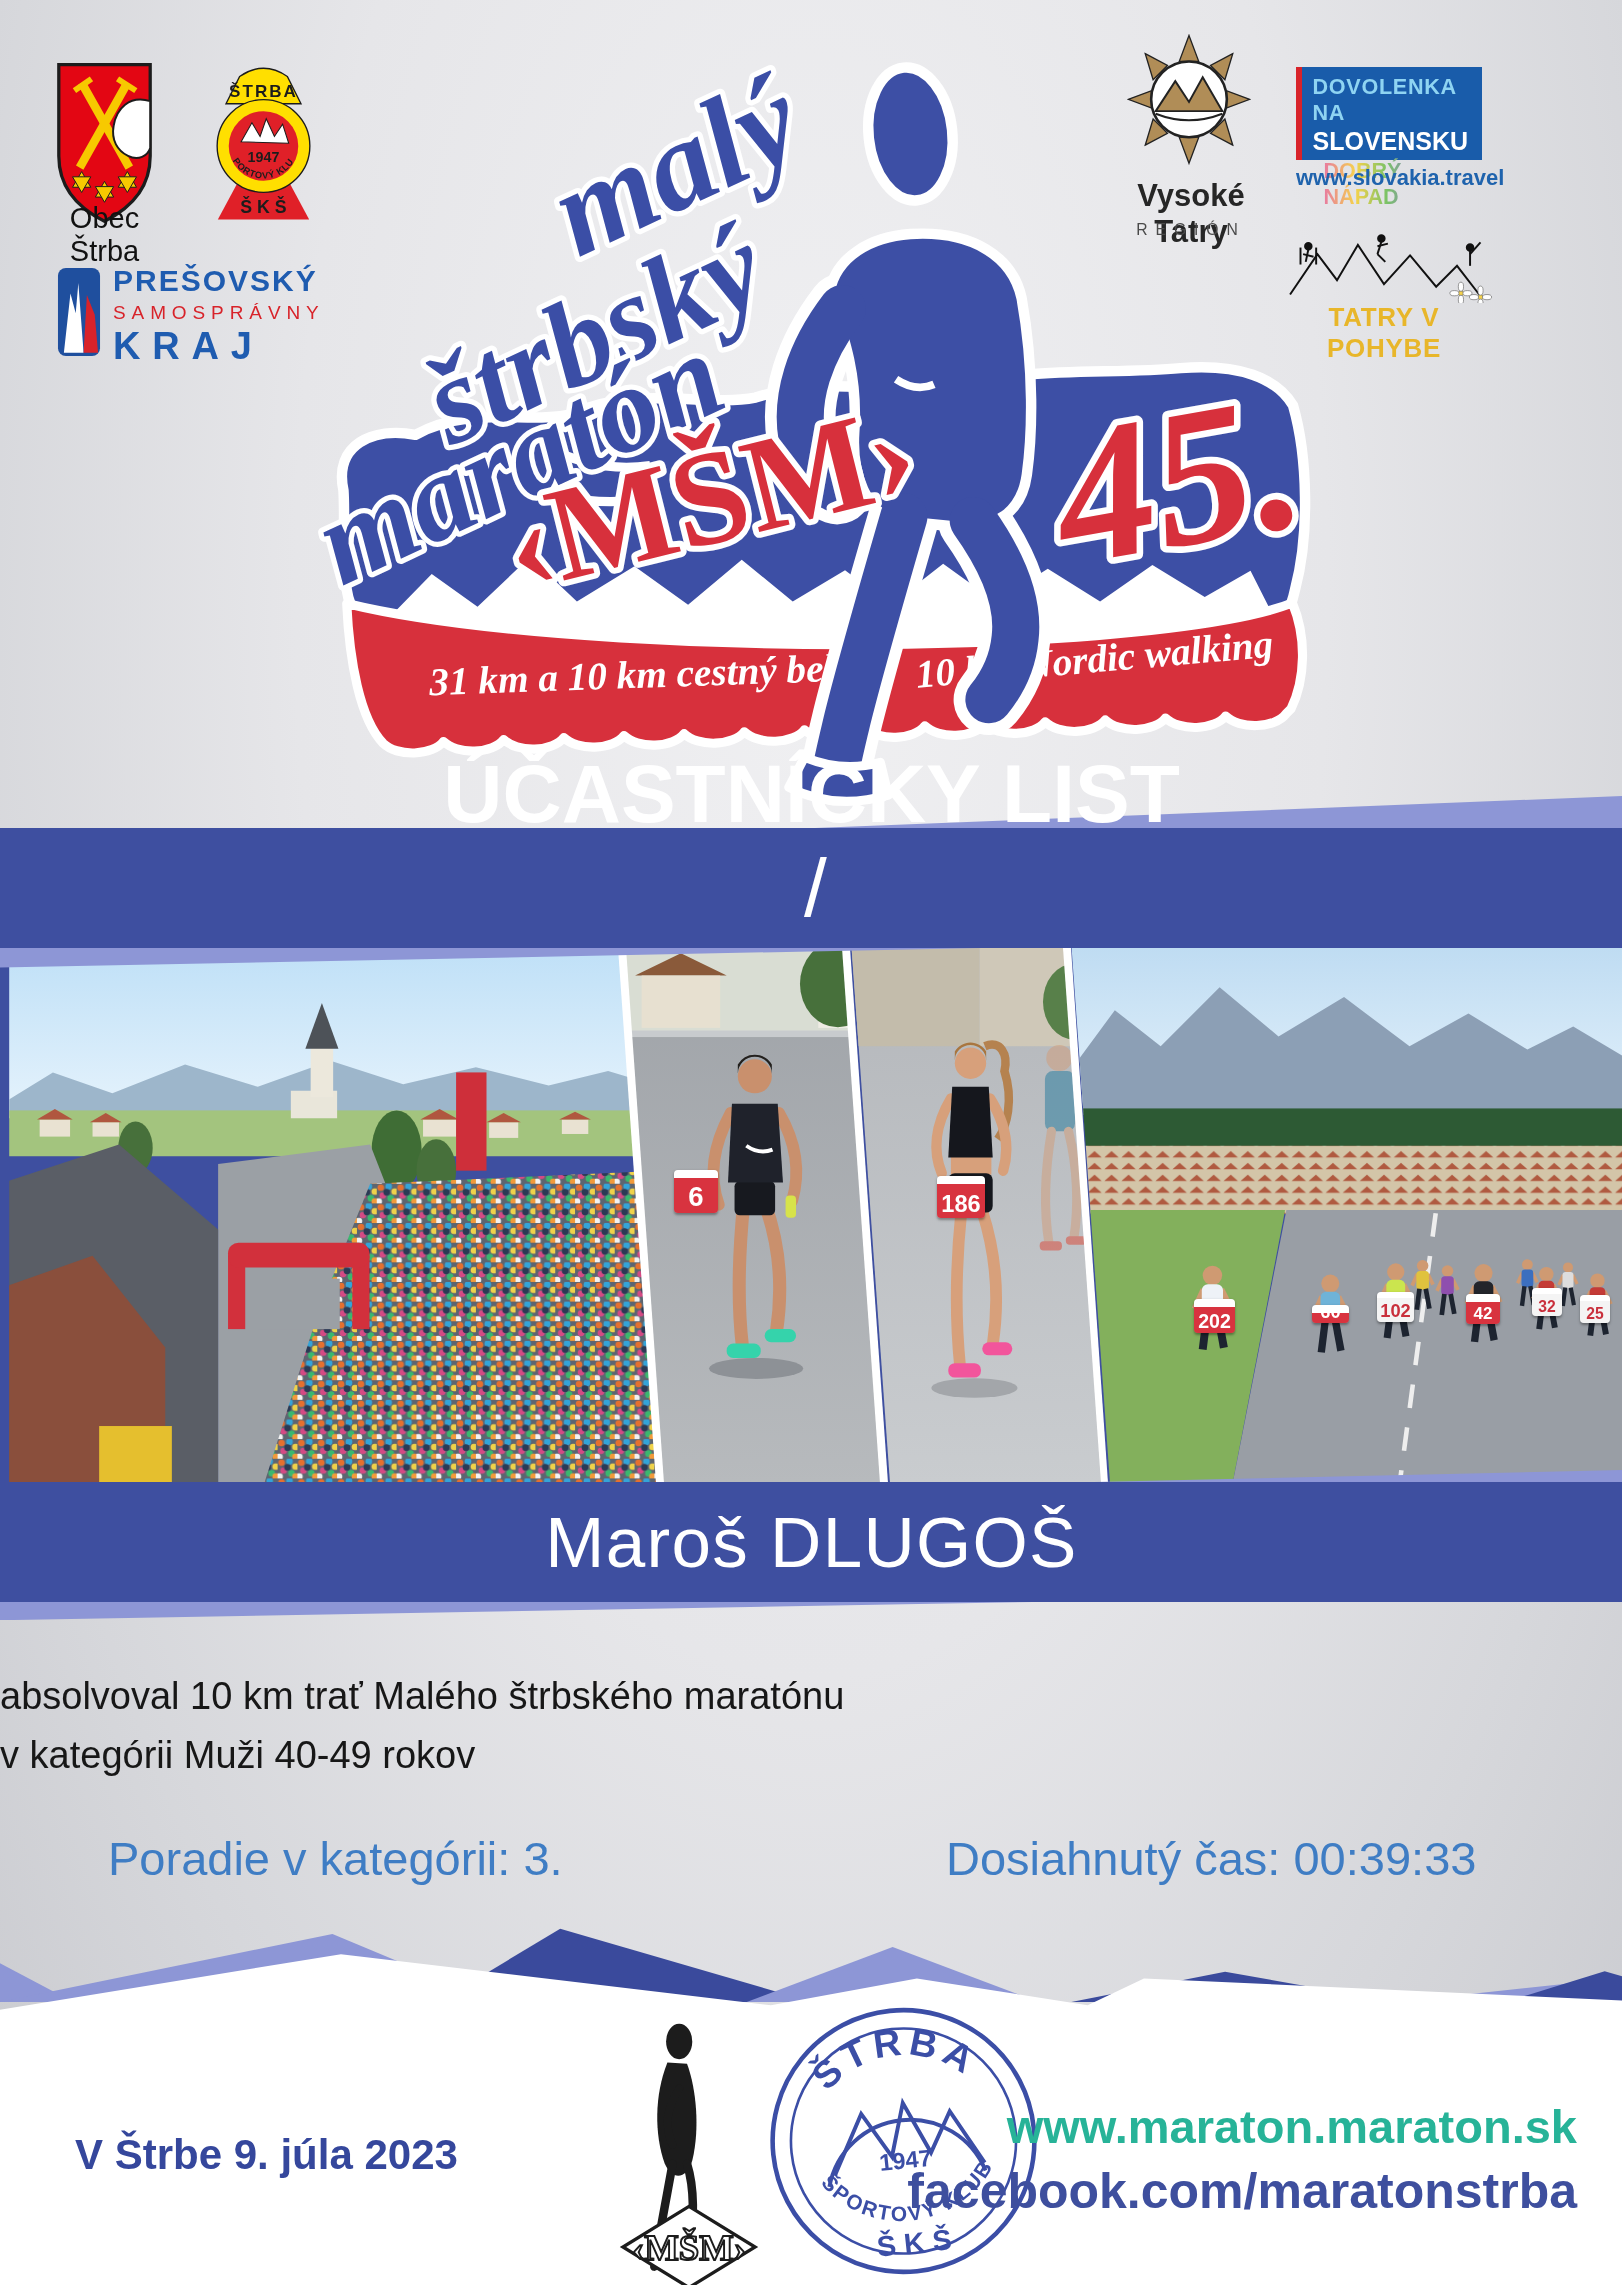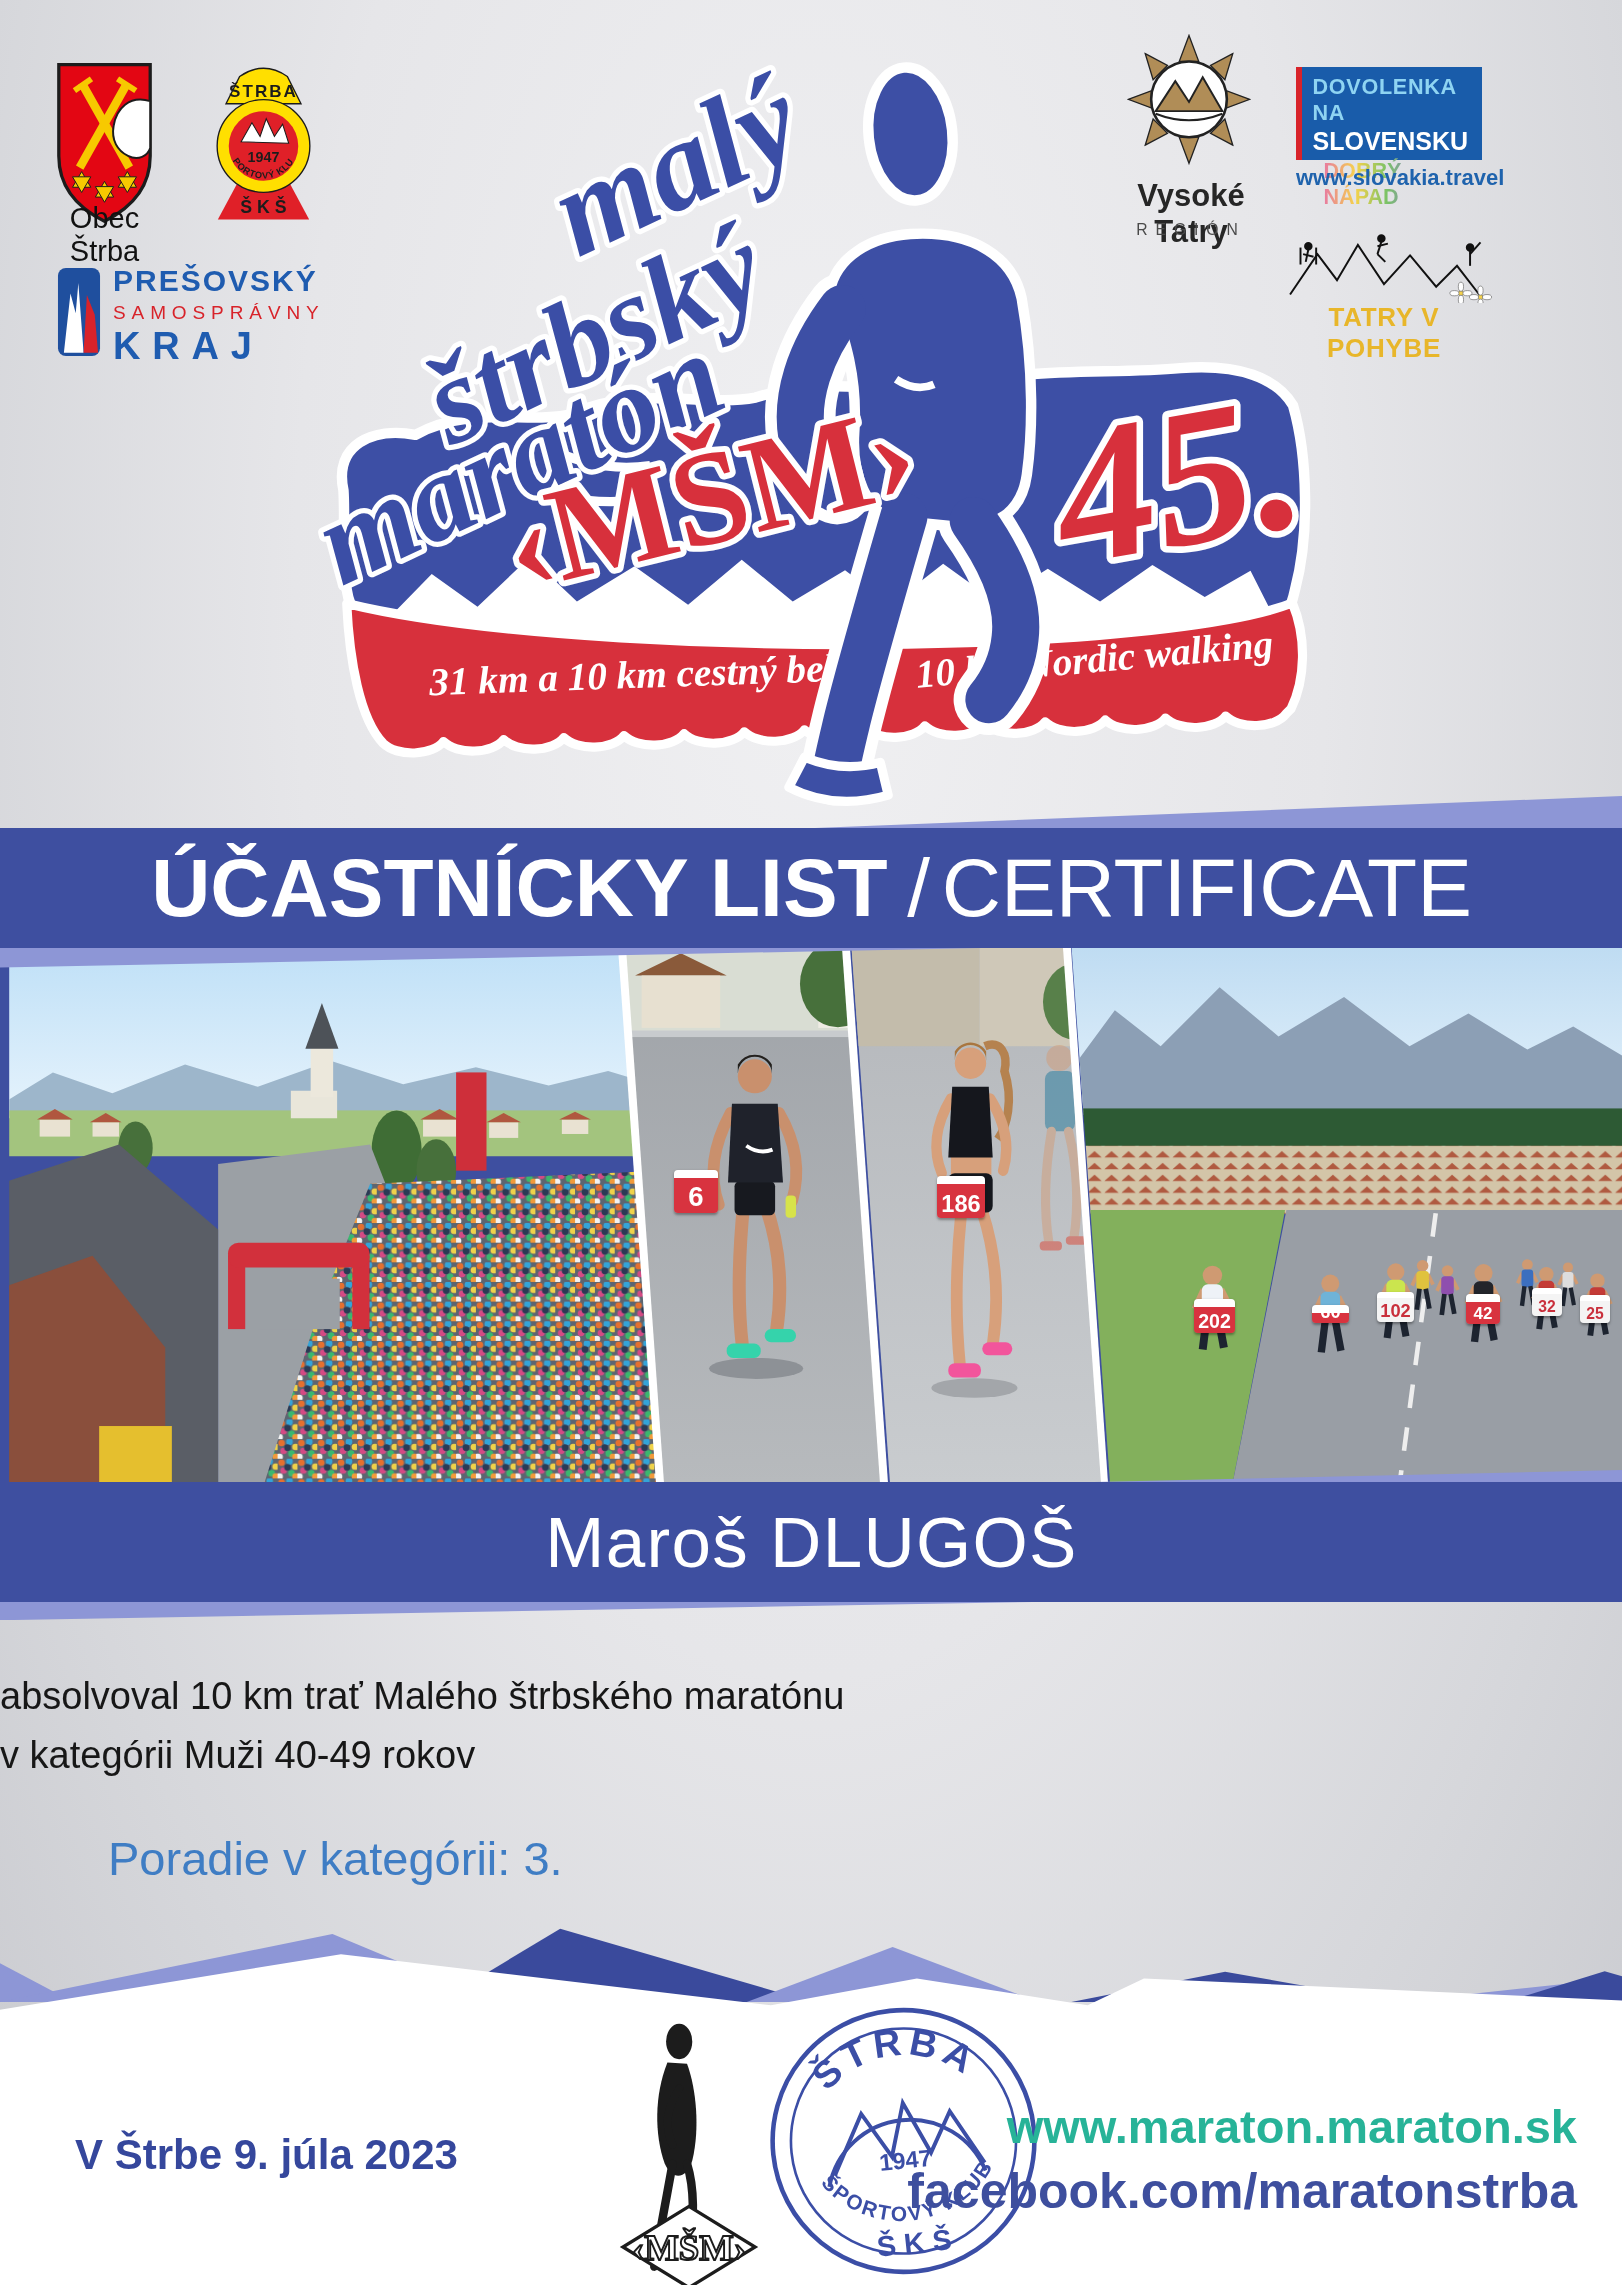--- a/index.html
+++ b/index.html
@@ -20,21 +20,21 @@
   .dov-l1{font-size:21.6px;font-weight:bold;color:#8fd4f2;letter-spacing:0.7px;}
   .dov-l2{font-size:25px;font-weight:bold;color:#ffffff;margin-top:1.3px;}
   .dov-l3{font-size:21.6px;font-weight:bold;margin-top:2.6px;
           background:linear-gradient(90deg,#e87ba0,#f5d24b,#79c267,#8f7fd0,#74c5e8,#e87ba0);
           -webkit-background-clip:text;background-clip:text;color:transparent;margin-left:11px;}
   .dov-url{font-size:22px;font-weight:bold;color:#1f63ad;text-align:center;width:186px;}
   .tvp-label{font-size:26px;font-weight:bold;color:#e8b62a;text-align:center;width:196px;letter-spacing:0.7px;}
 
   
   .banner{left:0;width:1623px;height:120px;background:#3e4fa0;display:flex;
-          align-items:center;justify-content:center;color:#fff;}
+          align-items:center;justify-content:center;color:#fff;flex-direction:column;}
   .banner1-sk{font-size:82px;font-weight:bold;letter-spacing:0;}
   .banner1-sep{font-size:82px;font-weight:400;margin:0 11.8px 0 19.6px;}
   .banner1-en{font-size:82px;font-weight:400;}
   .name-text{font-size:71px;font-weight:400;letter-spacing:1.3px;}
   .wedge{background:#8d96d6;}
 
   
   .strip{left:0;top:948px;width:1623px;height:535px;background:#3e4fa0;}
   .photo{position:absolute;top:0;height:535px;overflow:hidden;}
   .photo svg{position:absolute;left:0;top:0;width:100%;height:100%;}
@@ -425,20 +425,24 @@
 
   <div class="abs statement">
     <div>absolvoval 10 km trať Malého štrbského maratónu</div>
     <div>v kategórii Muži 40-49 rokov</div>
   </div>
 
   <div class="abs result" style="left:108px;top:1831px">
     <span>Poradie v kategórii:</span>
     <span>3.</span>
   </div>
+  <div class="abs result" style="left:946px;top:1831px">
+    <span>Dosiahnutý čas:</span>
+    <span>00:39:33</span>
+  </div>
 
   <svg class="abs" style="left:0;top:1894px;width:1623px;height:401px" viewBox="0 0 2480 613" preserveAspectRatio="none">
     <polygon points="0,106 112,165 0,165" fill="#8d96d6"></polygon>
     <polygon points="508,61 757,165 0,165" fill="#8d96d6"></polygon>
     <polygon points="856,53 670,165 1240,165" fill="#3a4a9c"></polygon>
     <polygon points="1364,81 1141,165 1587,165" fill="#8d96d6"></polygon>
     <polygon points="1872,119 1637,165 2133,165" fill="#3a4a9c"></polygon>
     <polygon points="2133,165 2480,128 2480,165" fill="#8d96d6"></polygon>
     <polygon points="2300,165 2452,118 2480,126 2480,165" fill="#3a4a9c"></polygon>
     <polygon points="0,177 521,92 1178,170 1401,129 1662,170 1748,129 2480,163 2480,613 0,613" fill="#ffffff"></polygon>

